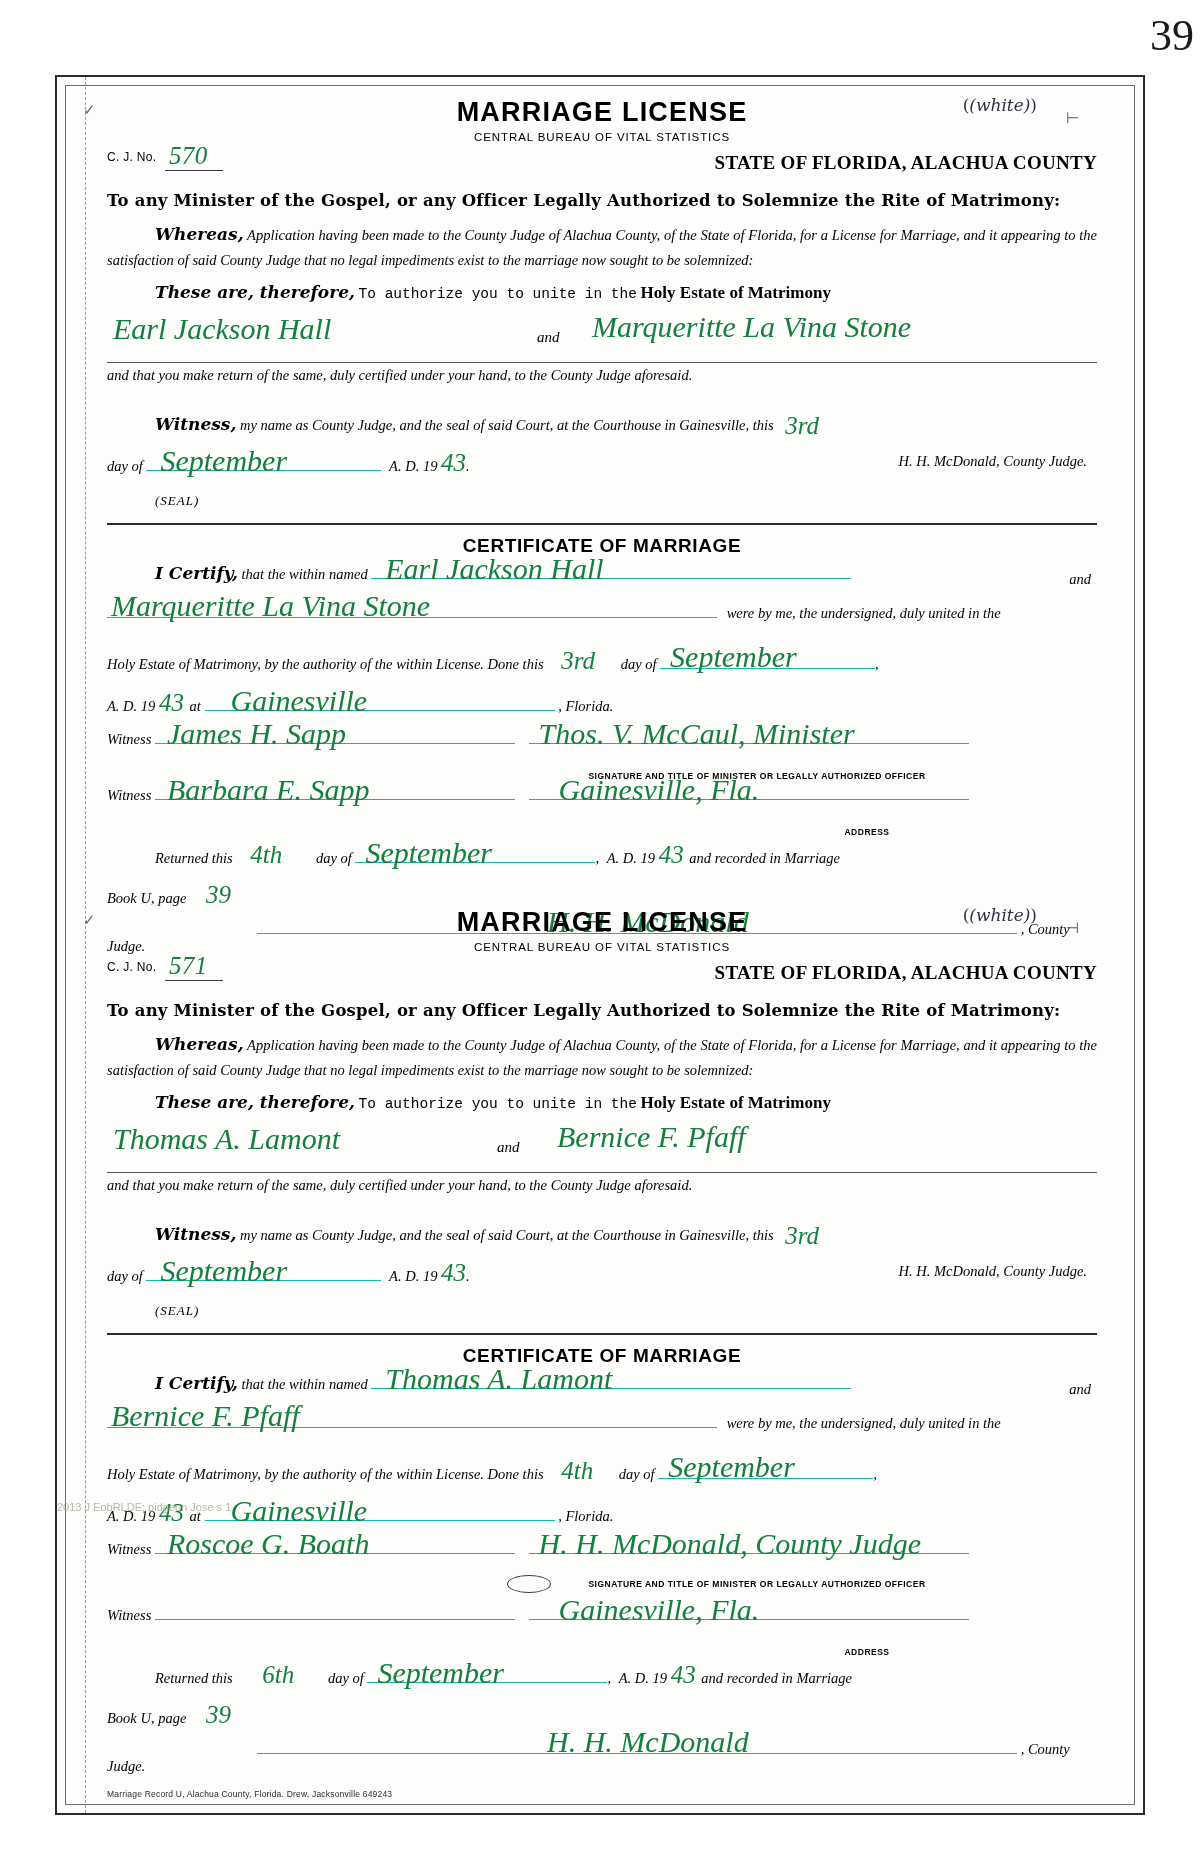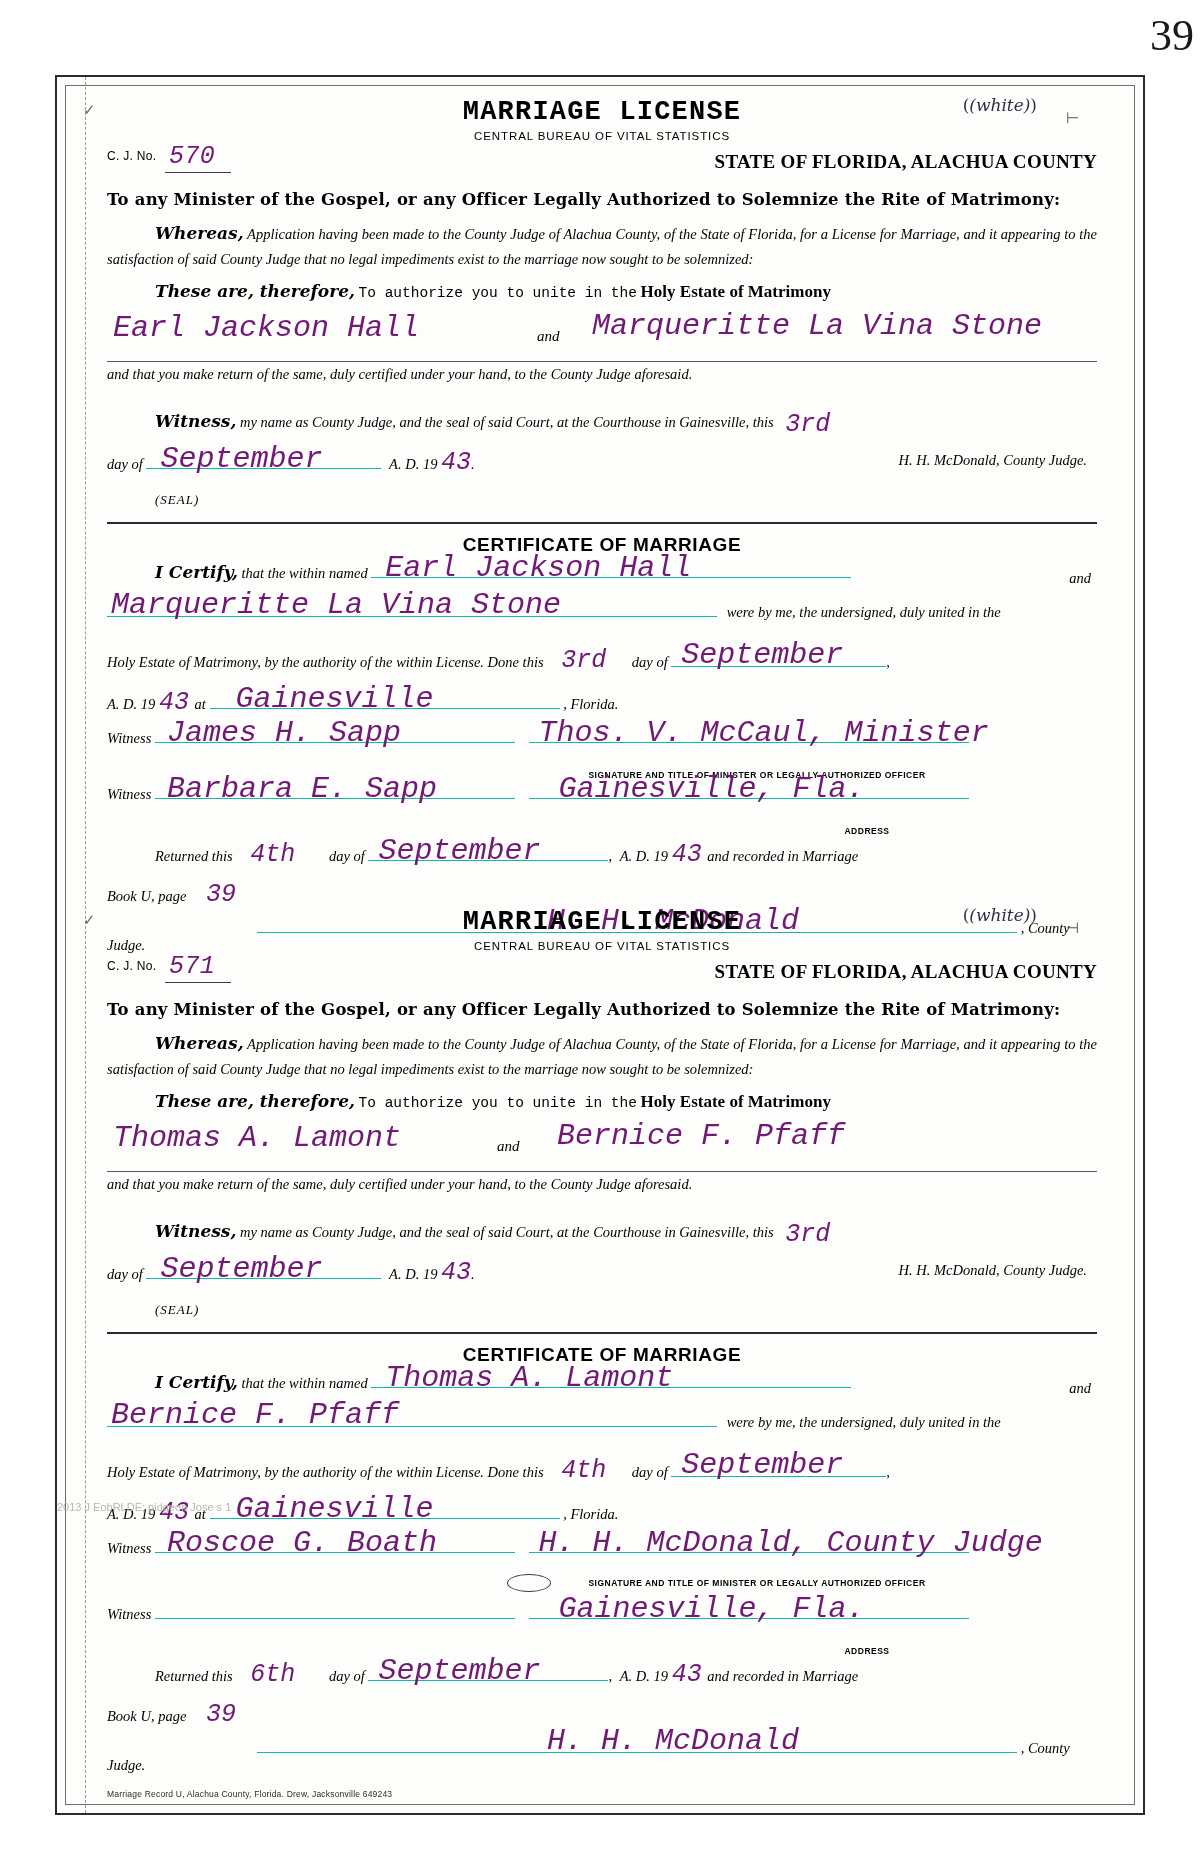--- a/index.html
+++ b/index.html
@@ -59,21 +59,21 @@
   .record-2 { top: 830px; }
 
   
   .blackletter {
     font-family: "DejaVu Serif", serif;
     font-weight: bold;
     letter-spacing: 0.2px;
   }
   .title-main {
     text-align: center;
-    font-family: Liberation Mono, monospace;
+    font-family: Liberation Sans, sans-serif;
     font-weight: bold;
     font-size: 27px;
     letter-spacing: 1.2px;
   }
   .title-sub {
     text-align: center;
     font-family: "Liberation Sans", sans-serif;
     font-size: 11.5px;
     letter-spacing: 0.9px;
     margin-top: 3px;
@@ -158,23 +158,23 @@
     font-size: 17px;
   }
   .roman-small {
     font-style: normal;
     font-family: Liberation Mono, monospace;
     margin-top: 20px;
   }
 
   
   .hw {
-    font-family: Liberation Mono, monospace;
+    font-family: Liberation Serif, serif;
     font-style: italic;
-    color: #701a75;
+    color: #15803d;
     white-space: nowrap;
   }
   .hw-lg { font-size: 30px; }
   .hw-md { font-size: 25px; }
 
   .names-row {
     position: relative;
     height: 46px;
     margin-top: 8px;
     border-bottom: 1px solid #55556a;
@@ -516,21 +516,21 @@
         <span class="hw hw-lg" style="position:absolute;left:12px;top:-26px;"></span>
       </span>
       <span class="u" style="width:440px;position:relative;margin-left:10px;">
         <span class="hw hw-lg" style="position:absolute;left:30px;top:-26px;">Gainesville, Fla.</span>
       </span>
     </div>
     <div class="caps-label" style="margin-left:640px;width:240px;">ADDRESS</div>
 
     <div class="line-row" style="height:40px;margin-top:4px;">
       <span class="indent"></span><span class="ital">Returned this</span>
-      <span class="hw hw-md" style="margin-left:14px;">6th</span>
+      <span class="hw hw-md" style="margin-left:26px;">6th</span>
       <span class="ital" style="margin-left:30px;">day of</span>
       <span class="u" style="width:240px;position:relative;">
         <span class="hw hw-lg" style="position:absolute;left:10px;top:-26px;">September</span>
       </span><span class="ital">,</span>
       <span class="ital" style="margin-left:4px;">A. D. 19</span>
       <span class="hw hw-md">43</span>
       <span class="ital" style="margin-left:2px;">and recorded in Marriage</span>
     </div>
 
     <div class="line-row" style="height:40px;">

